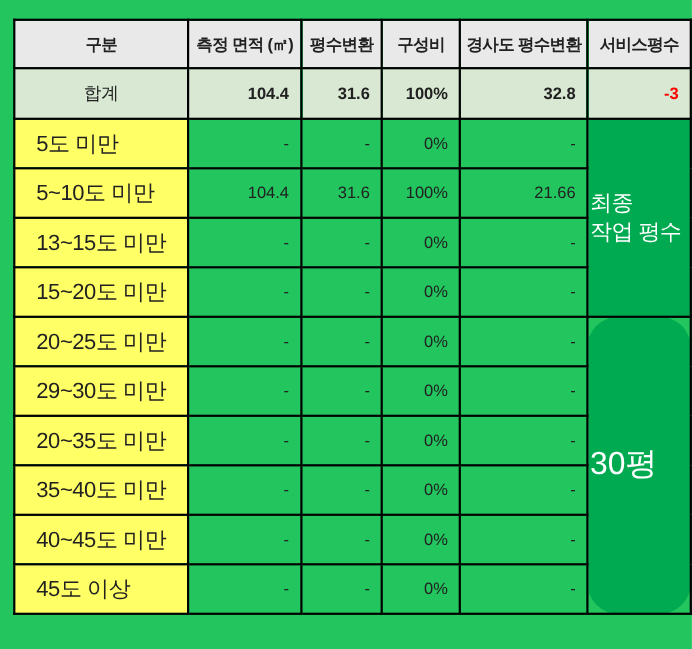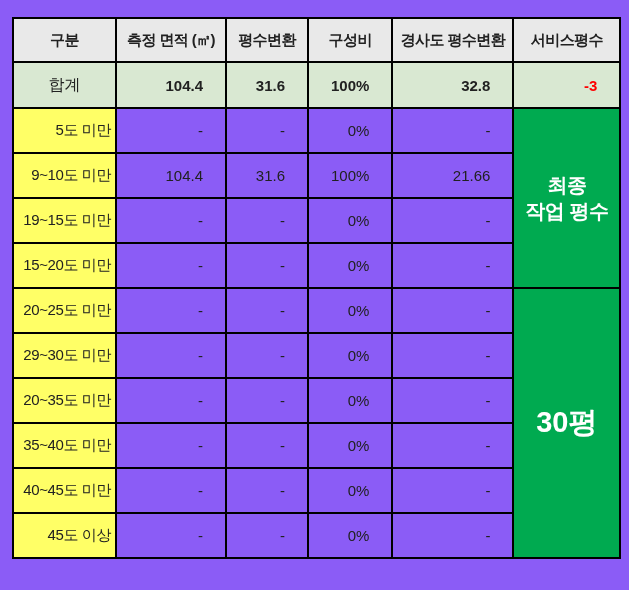--- a/index.html
+++ b/index.html
@@ -5,21 +5,21 @@
   html, body {
     margin: 0;
     padding: 0;
     background: #ffffff;
     font-family: "Liberation Sans", "DejaVu Sans", sans-serif;
   }
   .canvas {
     position: relative;
     width: 629px;
     height: 590px;
-    background: #8b5cf6;
+    background: #22c55e;
     overflow: hidden;
   }
   table.calc {
     position: absolute;
     left: 12px;
     top: 17px;
     border-collapse: collapse;
     table-layout: fixed;
   }
   .calc col.c-label  { width: 103px; }
@@ -42,51 +42,50 @@
     background: var(--header-bg, #e9e9e9);
     font-weight: bold;
     font-size: 15px;
     letter-spacing: -0.6px;
     text-align: center;
     padding: 0 2px;
     height: 44px;
   }
   .num {
     text-align: right;
-    padding: 0 22px;
+    padding: 0 10px;
     font-size: 15px;
   }
   .row-label {
     background: var(--label-bg, #ffff66);
-    text-align: right;
-    font-size: 15px;
+    text-align: left;
+    font-size: 20px;
     letter-spacing: -0.4px;
-    padding: 0 4px;
+    padding: 0 19px;
     color: #2b2b2b;
   }
   tr.total td { background: var(--total-bg, #d9e8d2); height: 46px; }
   tr.total td.num { font-weight: bold; font-size: 15px; }
   tr.total td.total-label {
     text-align: center;
     font-size: 16px;
     padding: 0 2px;
     margin-left: 17px;
   }
   td.negative { color: var(--neg, #fe0000); font-weight: bold; }
   td.green-merge {
     background: var(--green, #00aa50);
     color: #ffffff;
-    font-weight: bold;
-    text-align: center;
+    font-weight: normal;
     font-size: 20px;
     line-height: 1.3;
     letter-spacing: -0.5px;
     white-space: normal;
   }
-  td.green-merge.big { font-size: 29px; letter-spacing: 0; }
+  td.green-merge.big { font-size: 29px; letter-spacing: 0; border-radius: 28px; }
 </style>
 </head>
 <body>
 
 <div class="canvas">
   <table class="calc">
     <colgroup>
       <col class="c-label">
         <col class="c-area">
         <col class="c-pyeong">
@@ -119,28 +118,28 @@
         <td class="num">-</td>
         <td class="num">-</td>
         <td class="num">0%</td>
         <td class="num">-</td>
         <td class="green-merge" rowspan="4">
           <div>최종</div>
           <div>작업 평수</div>
         </td>
       </tr>
       <tr>
-        <td class="row-label">9~10도 미만</td>
+        <td class="row-label">5~10도 미만</td>
         <td class="num">104.4</td>
         <td class="num">31.6</td>
         <td class="num">100%</td>
         <td class="num">21.66</td>
       </tr>
       <tr>
-        <td class="row-label">19~15도 미만</td>
+        <td class="row-label">13~15도 미만</td>
         <td class="num">-</td>
         <td class="num">-</td>
         <td class="num">0%</td>
         <td class="num">-</td>
       </tr>
       <tr>
         <td class="row-label">15~20도 미만</td>
         <td class="num">-</td>
         <td class="num">-</td>
         <td class="num">0%</td>

